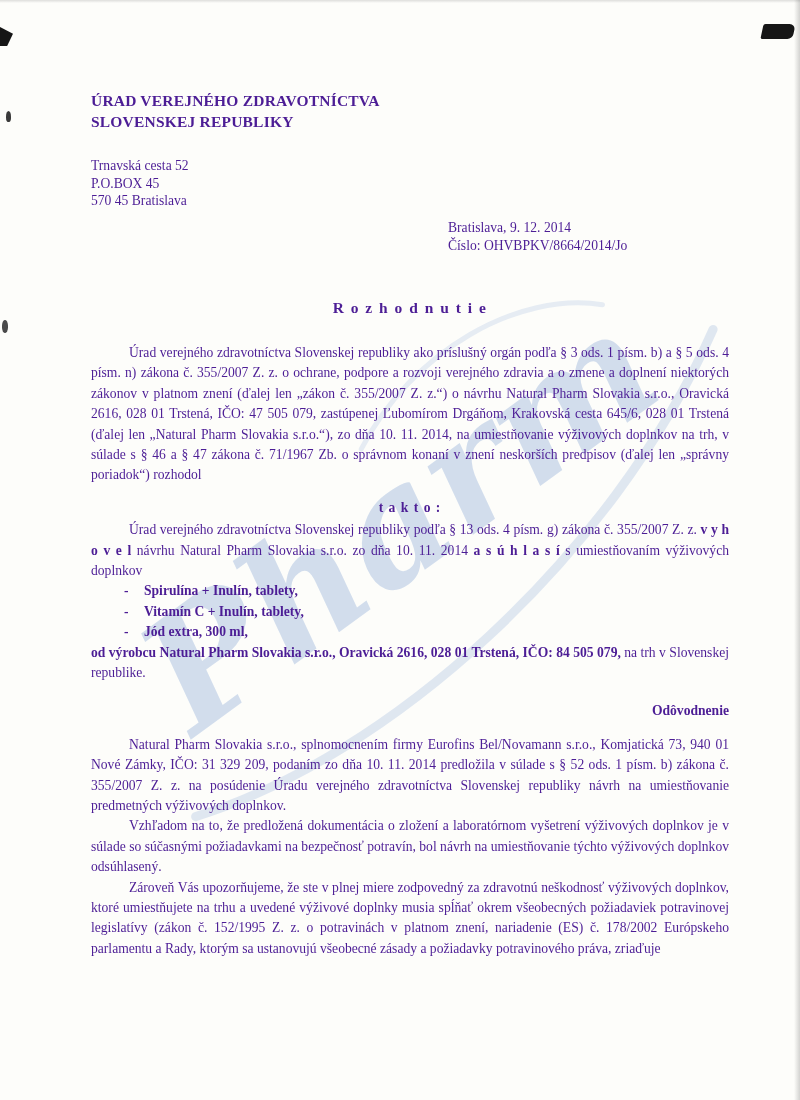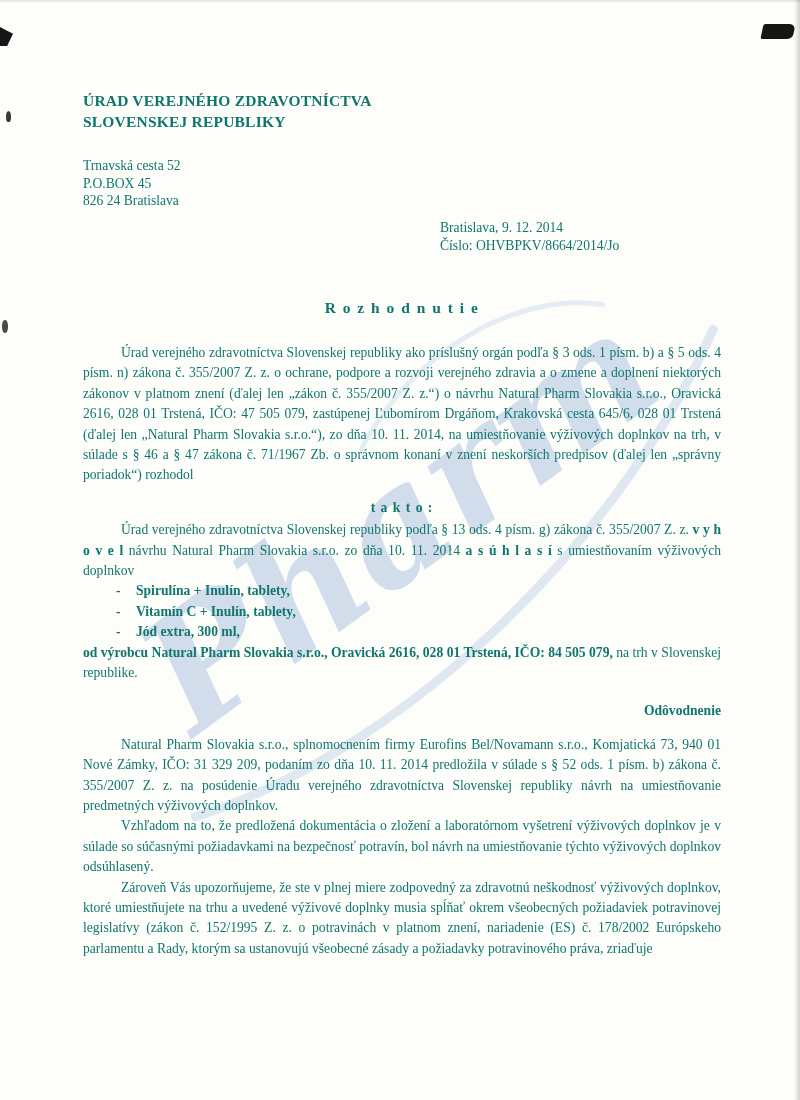--- a/index.html
+++ b/index.html
@@ -27,22 +27,22 @@
   
   .watermark { position:absolute; left:0; top:0; width:800px; height:1100px;
     pointer-events:none; opacity:0.26; }
   .wm-text { font-family:"DejaVu Serif", serif; font-size:158px;
     font-style:italic; font-weight:bold; fill:#5b86c8; }
   .wm-stroke { fill:none; stroke:#5b86c8; stroke-width:9; stroke-linecap:round; opacity:0.7; }
   .wm-stroke2 { fill:none; stroke:#5b86c8; stroke-width:5; stroke-linecap:round; opacity:0.55; }
 
   
   .content {
-    position:absolute; left:83px; top:90px; width:638px;
-    color:#0f766e; font-size:13.6px; line-height:20.4px;
+    position:absolute; left:91px; top:90px; width:638px;
+    color:#4c1d95; font-size:13.6px; line-height:20.4px;
     text-align:justify;
   }
   .org { font-size:15.5px; font-weight:bold; line-height:21px; letter-spacing:0.2px; text-align:left; }
   .address { margin-top:25px; font-weight:normal; line-height:17.5px; text-align:left; }
   .dateblock { margin-top:9px; margin-left:357px; line-height:18.5px; text-align:left; }
   .doc-title { margin-top:42px; text-align:center; font-weight:bold; font-size:15.5px; letter-spacing:1.5px; }
   .para { text-indent:38px; }
   .intro { margin-top:25px; }
   .takto { margin-top:12px; text-align:center; font-weight:bold; letter-spacing:1px; }
   .verdict { margin-top:2px; }
@@ -76,21 +76,21 @@
   <div class="content">
 
     <div class="org">
       <div>ÚRAD VEREJNÉHO ZDRAVOTNÍCTVA</div>
       <div>SLOVENSKEJ REPUBLIKY</div>
     </div>
 
     <div class="address">
       <div>Trnavská cesta 52</div>
       <div>P.O.BOX 45</div>
-      <div>826 24 Bratislava</div>
+      <div>570 45 Bratislava</div>
     </div>
 
     <div class="dateblock">
       <div>Bratislava, 9. 12. 2014</div>
       <div>Číslo: OHVBPKV/8664/2014/Jo</div>
     </div>
 
     <div class="doc-title">R o z h o d n u t i e</div>
 
     <p class="para intro">Úrad verejného zdravotníctva Slovenskej republiky ako príslušný orgán podľa § 3 ods. 1 písm. b) a § 5 ods. 4 písm. n) zákona č. 355/2007 Z. z. o ochrane, podpore a rozvoji verejného zdravia a o zmene a doplnení niektorých zákonov v platnom znení (ďalej len „zákon č. 355/2007 Z. z.“) o návrhu Natural Pharm Slovakia s.r.o., Oravická 2616, 028 01 Trstená, IČO: 47 505 079, zastúpenej Ľubomírom Drgáňom, Krakovská cesta 645/6, 028 01 Trstená (ďalej len „Natural Pharm Slovakia s.r.o.“), zo dňa 10. 11. 2014, na umiestňovanie výživových doplnkov na trh, v súlade s § 46 a § 47 zákona č. 71/1967 Zb. o správnom konaní v znení neskorších predpisov (ďalej len „správny poriadok“) rozhodol</p>

